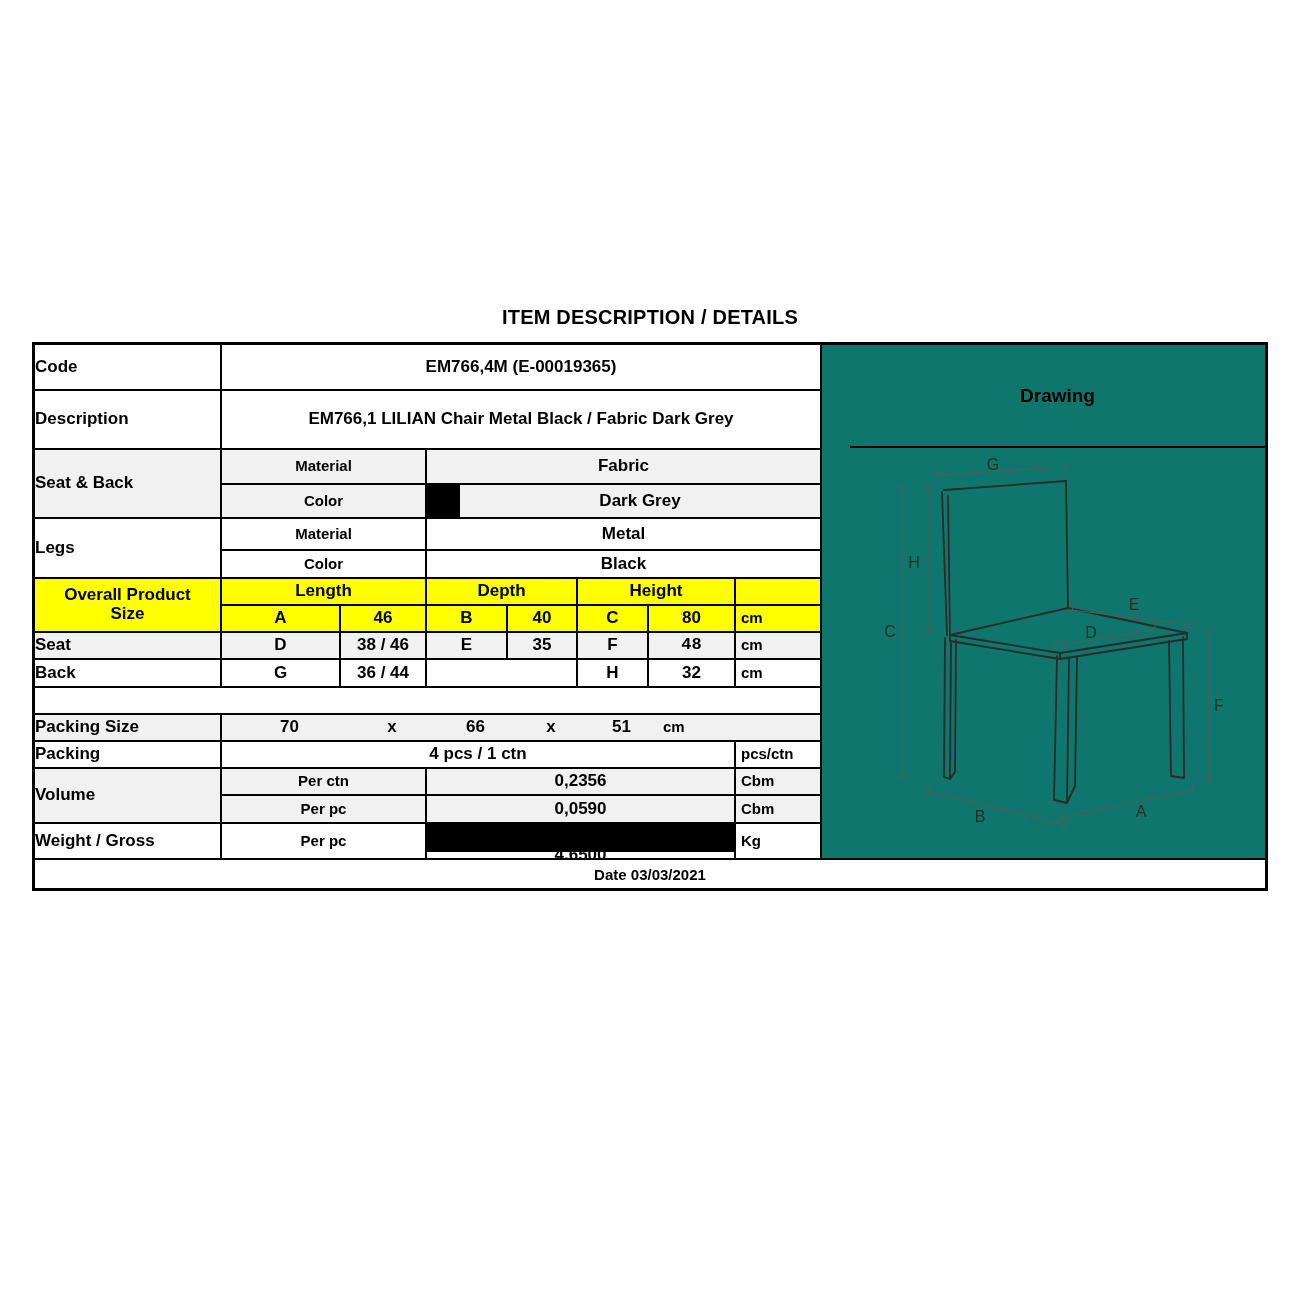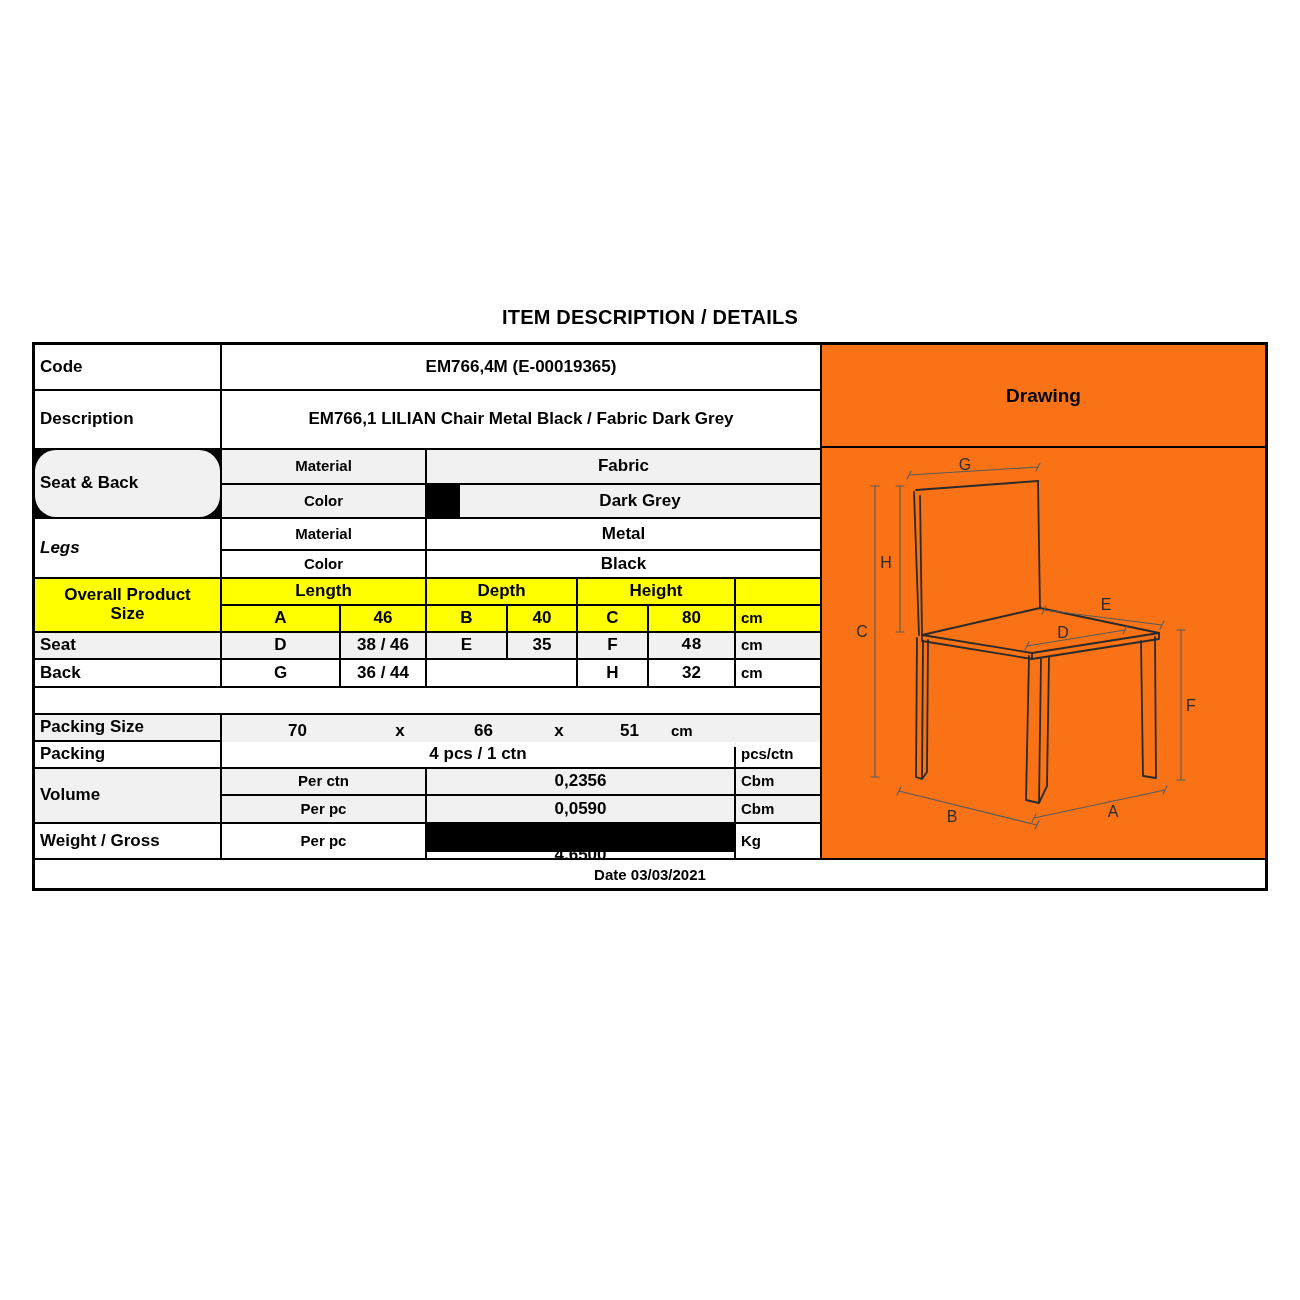--- a/index.html
+++ b/index.html
@@ -14,35 +14,35 @@
     border:3px solid #000; background:#fff; }
   .upper { display:flex; width:1230px; height:513px; }
 
   
   .spec-grid { width:785px; height:513px; background:#000; display:grid;
     grid-template-columns:185px 117px 84px 79px 68px 69px 85px 84px;
     grid-template-rows:44px 57px 33px 32px 30px 26px 25px 25px 25px 26px 25px 25px 25px 25px 26px 34px;
     gap:2px; }
   .cell { background:#fff; display:flex; align-items:center; justify-content:center;
     font-weight:700; font-size:17px; line-height:1.1; white-space:nowrap; overflow:hidden; }
-  .lbl { justify-content:flex-start; padding-left:5px; }
+  .lbl { justify-content:flex-start; }
   .grey { background:#f1f1f1; }
   .yellow { background:#ffff00; }
   .sm { font-size:15px; }
   .unit { justify-content:flex-start; padding-left:5px; font-size:15px; }
   .two-line { flex-direction:column; }
 
   
-  .spread { display:flex; justify-content:flex-start; padding:16px; }
+  .spread { display:flex; justify-content:flex-start; padding:8px; }
   .spread span { display:block; text-align:center; }
   .sp1{width:119px;} .sp2{width:86px;} .sp3{width:81px;} .sp4{width:70px;}
   .sp5{width:71px;} .sp6{width:87px; text-align:left !important; padding-left:6px; font-size:15px;}
 
   
-  .drawing-cell { width:445px; height:513px; border-left:2px solid #000; background:#f97316; }
+  .drawing-cell { width:445px; height:513px; border-left:2px solid #000; background:#0f766e;padding-left:28px; }
   .drawing-header { height:103px; border-bottom:2px solid #000; display:flex;
     align-items:center; justify-content:center; font-size:19px; font-weight:700; }
   .drawing-canvas { width:443px; height:408px; display:block; }
 
   .date-row { width:1230px; height:30px; border-top:2px solid #000; display:flex;
     align-items:center; justify-content:center; font-weight:700; font-size:15px; background:#fff; }
 
   svg text { font-family:"Liberation Sans", sans-serif; font-size:16px; fill:#2b2b2b; }
   .chair-line { stroke:#2a2a2a; stroke-width:1.8; fill:none; stroke-linecap:round; stroke-linejoin:round; }
   .dim-line { stroke:#5a5a5a; stroke-width:1.1; fill:none; stroke-linecap:round; }
@@ -56,27 +56,27 @@
   <div class="upper">
 
     <div class="spec-grid">
 
       <div class="cell lbl" style="grid-column:1/2;grid-row:1;">Code</div>
       <div class="cell" style="grid-column:2/9;grid-row:1;">EM766,4M (E-00019365)</div>
 
       <div class="cell lbl" style="grid-column:1/2;grid-row:2;">Description</div>
       <div class="cell" style="grid-column:2/9;grid-row:2;">EM766,1 LILIAN Chair Metal Black / Fabric Dark Grey</div>
 
-      <div class="cell lbl grey" style="grid-column:1/2;grid-row:3/5;border-radius:21px;">Seat &amp; Back</div>
+      <div class="cell lbl grey" style="grid-column:1/2;grid-row:3/5;">Seat &amp; Back</div>
       <div class="cell grey sm" style="grid-column:2/4;grid-row:3;">Material</div>
       <div class="cell grey" style="grid-column:4/9;grid-row:3;">Fabric</div>
       <div class="cell grey sm" style="grid-column:2/4;grid-row:4;">Color</div>
       <div class="cell grey" style="grid-column:4/9;grid-row:4;margin-left:33px;">Dark Grey</div>
 
-      <div class="cell lbl" style="grid-column:1/2;grid-row:5/7;font-style:italic;">Legs</div>
+      <div class="cell lbl" style="grid-column:1/2;grid-row:5/7;">Legs</div>
       <div class="cell sm" style="grid-column:2/4;grid-row:5;">Material</div>
       <div class="cell" style="grid-column:4/9;grid-row:5;">Metal</div>
       <div class="cell sm" style="grid-column:2/4;grid-row:6;">Color</div>
       <div class="cell yellow two-line" style="grid-column:1/2;grid-row:7/9;">
         <span>Overall Product</span>
         <span>Size</span>
       </div>
 
       <div class="cell" style="grid-column:4/9;grid-row:6;">Black</div>
       <div class="cell yellow" style="grid-column:2/4;grid-row:7;">Length</div>

